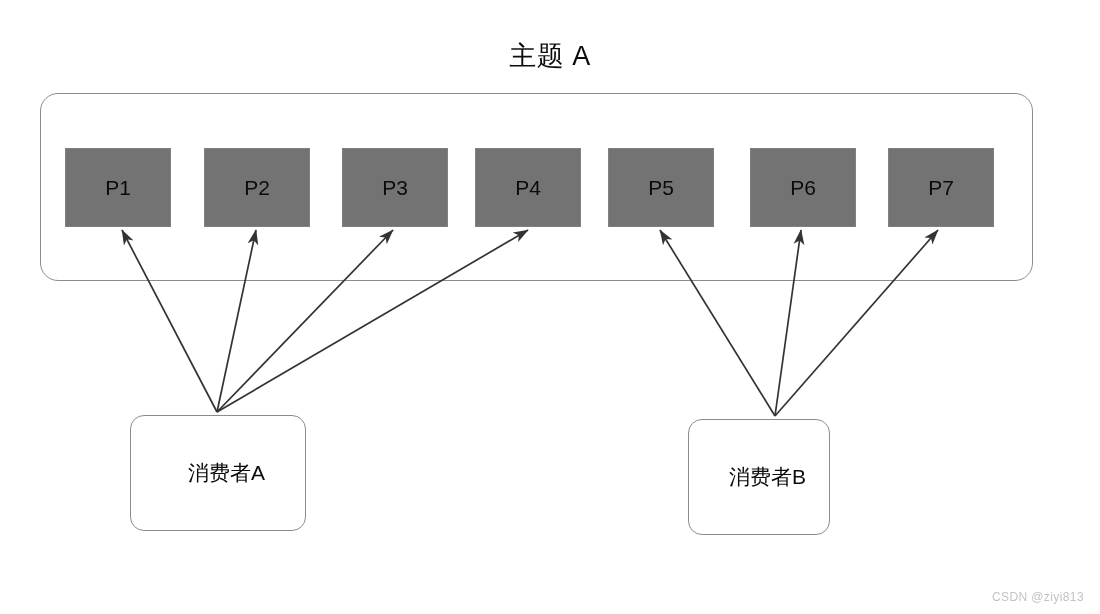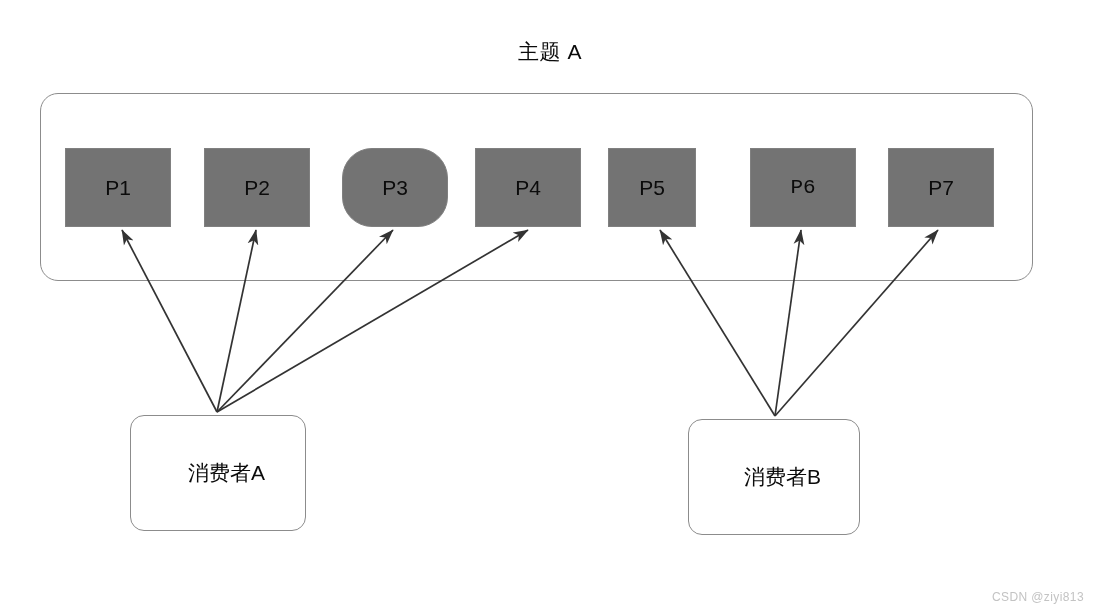--- a/index.html
+++ b/index.html
@@ -29,21 +29,21 @@
     height: 614px;
   }
 
   
   .topic-title {
     position: absolute;
     left: 0;
     top: 38px;
     width: 1100px;
     text-align: center;
-    font-size: 21px;
+    font-size: 27px;
     color: #0b0b0b;
     letter-spacing: 0.5px;
     white-space: nowrap;
   }
 
   
   .topic-container {
     position: absolute;
     left: 40px;
     top: 93px;
@@ -88,21 +88,21 @@
   }
   #consumer-a {
     left: 130px;
     top: 415px;
     width: 176px;
     height: 116px;
   }
   #consumer-b {
     left: 688px;
     top: 419px;
-    width: 172px;
+    width: 142px;
     height: 116px;
   }
 
   
   .watermark {
     position: absolute;
     right: 16px;
     bottom: 10px;
     font-size: 12px;
     color: #c3c3c3;
@@ -119,30 +119,30 @@
   <div class="topic-title">主题 A</div>
 
   <div class="topic-container"></div>
 
   <div class="partition" style="left: 65px; top: 148px; width: 106px; height: 79px;">
     <span class="partition-label">P1</span>
   </div>
   <div class="partition" style="left: 204px; top: 148px; width: 106px; height: 79px;">
     <span class="partition-label">P2</span>
   </div>
-  <div class="partition" style="left: 342px; top: 148px; width: 106px; height: 79px; border-radius: 30px;">
+  <div class="partition" style="left: 342px; top: 148px; width: 106px; height: 79px;">
     <span class="partition-label">P3</span>
   </div>
   <div class="partition" style="left: 475px; top: 148px; width: 106px; height: 79px;">
     <span class="partition-label">P4</span>
   </div>
-  <div class="partition" style="left: 608px; top: 148px; width: 88px; height: 79px;">
+  <div class="partition" style="left: 608px; top: 148px; width: 106px; height: 79px;">
     <span class="partition-label">P5</span>
   </div>
-  <div class="partition" style="left: 750px; top: 148px; width: 106px; height: 79px; font-family: Liberation Mono, monospace;">
+  <div class="partition" style="left: 750px; top: 148px; width: 106px; height: 79px;">
     <span class="partition-label">P6</span>
   </div>
   <div class="partition" style="left: 888px; top: 148px; width: 106px; height: 79px;">
     <span class="partition-label">P7</span>
   </div>
 
   <svg class="svg-layer" viewBox="0 0 1100 614">
     <defs>
       <marker id="arrowhead" markerWidth="10" markerHeight="10" refX="8.6" refY="3.6" orient="auto" markerUnits="strokeWidth">
         <path d="M 0 0.4 L 9 3.6 L 0 6.8 L 2.4 3.6 Z" fill="#333333"></path>

